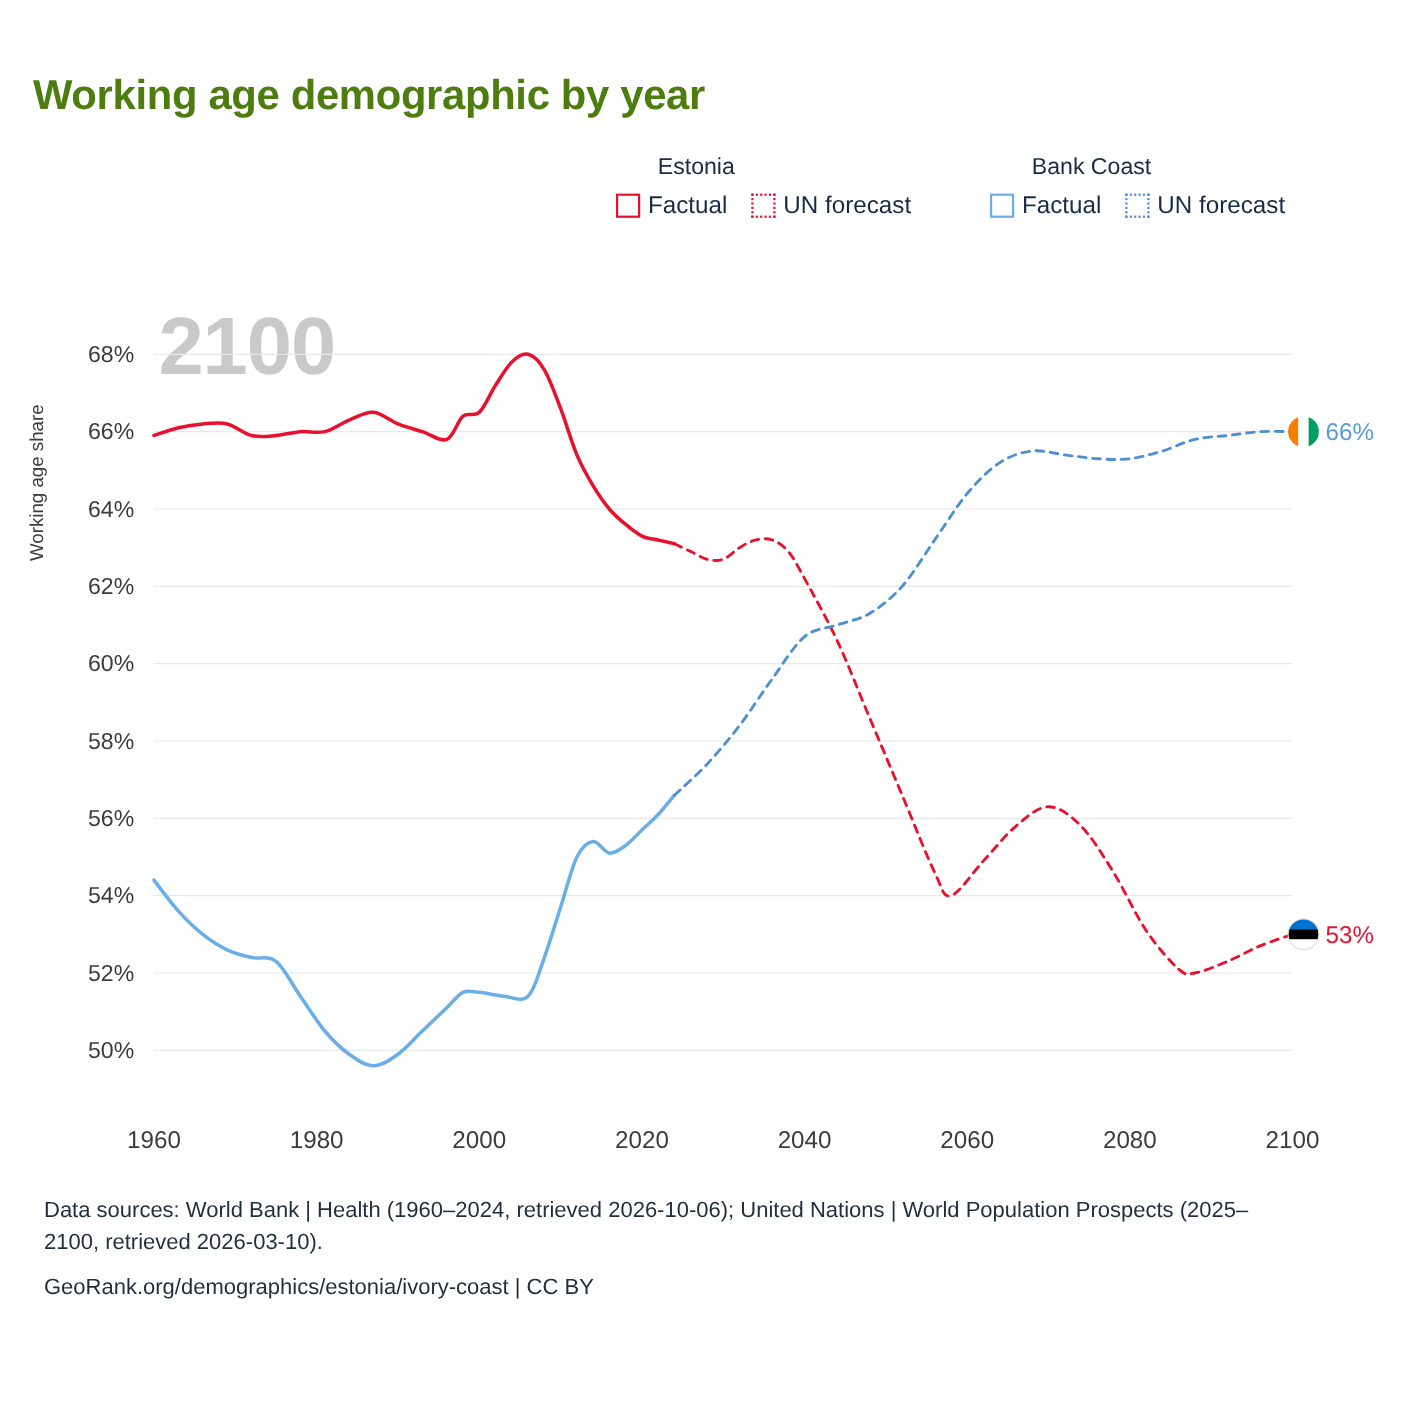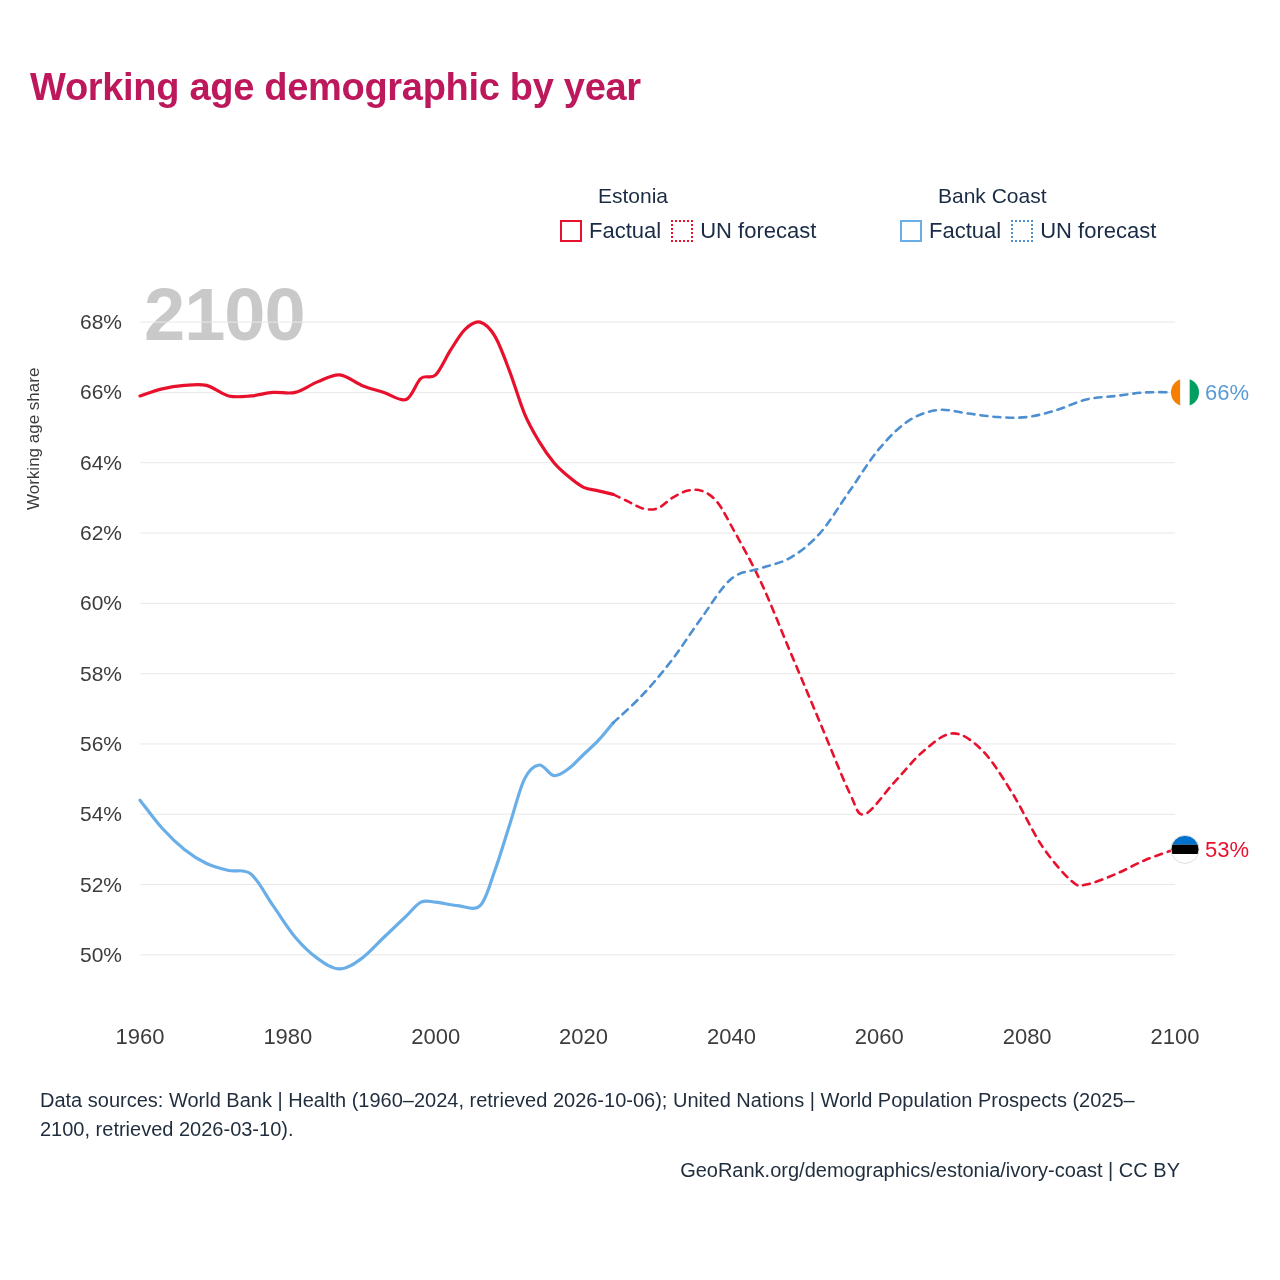--- a/index.html
+++ b/index.html
@@ -19,21 +19,21 @@
     position: relative;
     width: 1280px;
     height: 1280px;
   }
   .title {
     position: absolute;
     left: 30px;
     top: 66px;
     font-size: 38px;
     font-weight: bold;
-    color: #be185d;
+    color: #4d7c0f;
     letter-spacing: -0.3px;
   }
   
   .legend {
     position: absolute;
     left: 560px;
     top: 140px;
     width: 700px;
   }
   .legend-groups {
@@ -44,25 +44,24 @@
     display: flex;
     flex-direction: column;
   }
   .legend-group.g1 { width: 340px; }
   .legend-group.g2 { width: 340px; }
   .legend-title {
     font-size: 21px;
     color: #1a2b45;
     margin-bottom: 10px;
     padding-left: 38px;
-    margin-top: 44px;
   }
   .legend-items {
     display: flex;
-    gap: 10px;
+    gap: 22px;
     align-items: flex-start;
   }
   .legend-item {
     display: flex;
     align-items: center;
     gap: 7px;
     font-size: 22px;
     color: #1a2b45;
   }
   .swatch {
@@ -108,21 +107,21 @@
 
   .footer {
     position: absolute;
     left: 40px;
     top: 1086px;
     font-size: 20px;
     color: #1f2d3d;
     line-height: 1.45;
     width: 1140px;
   }
-  .footer .line2 { margin-top: 12px; text-align: right; }
+  .footer .line2 { margin-top: 12px; }
   svg { display: block; }
 </style>
 </head>
 <body>
 
 <div class="page">
 
   <div class="title">Working age demographic by year</div>
 
   <div class="legend">

